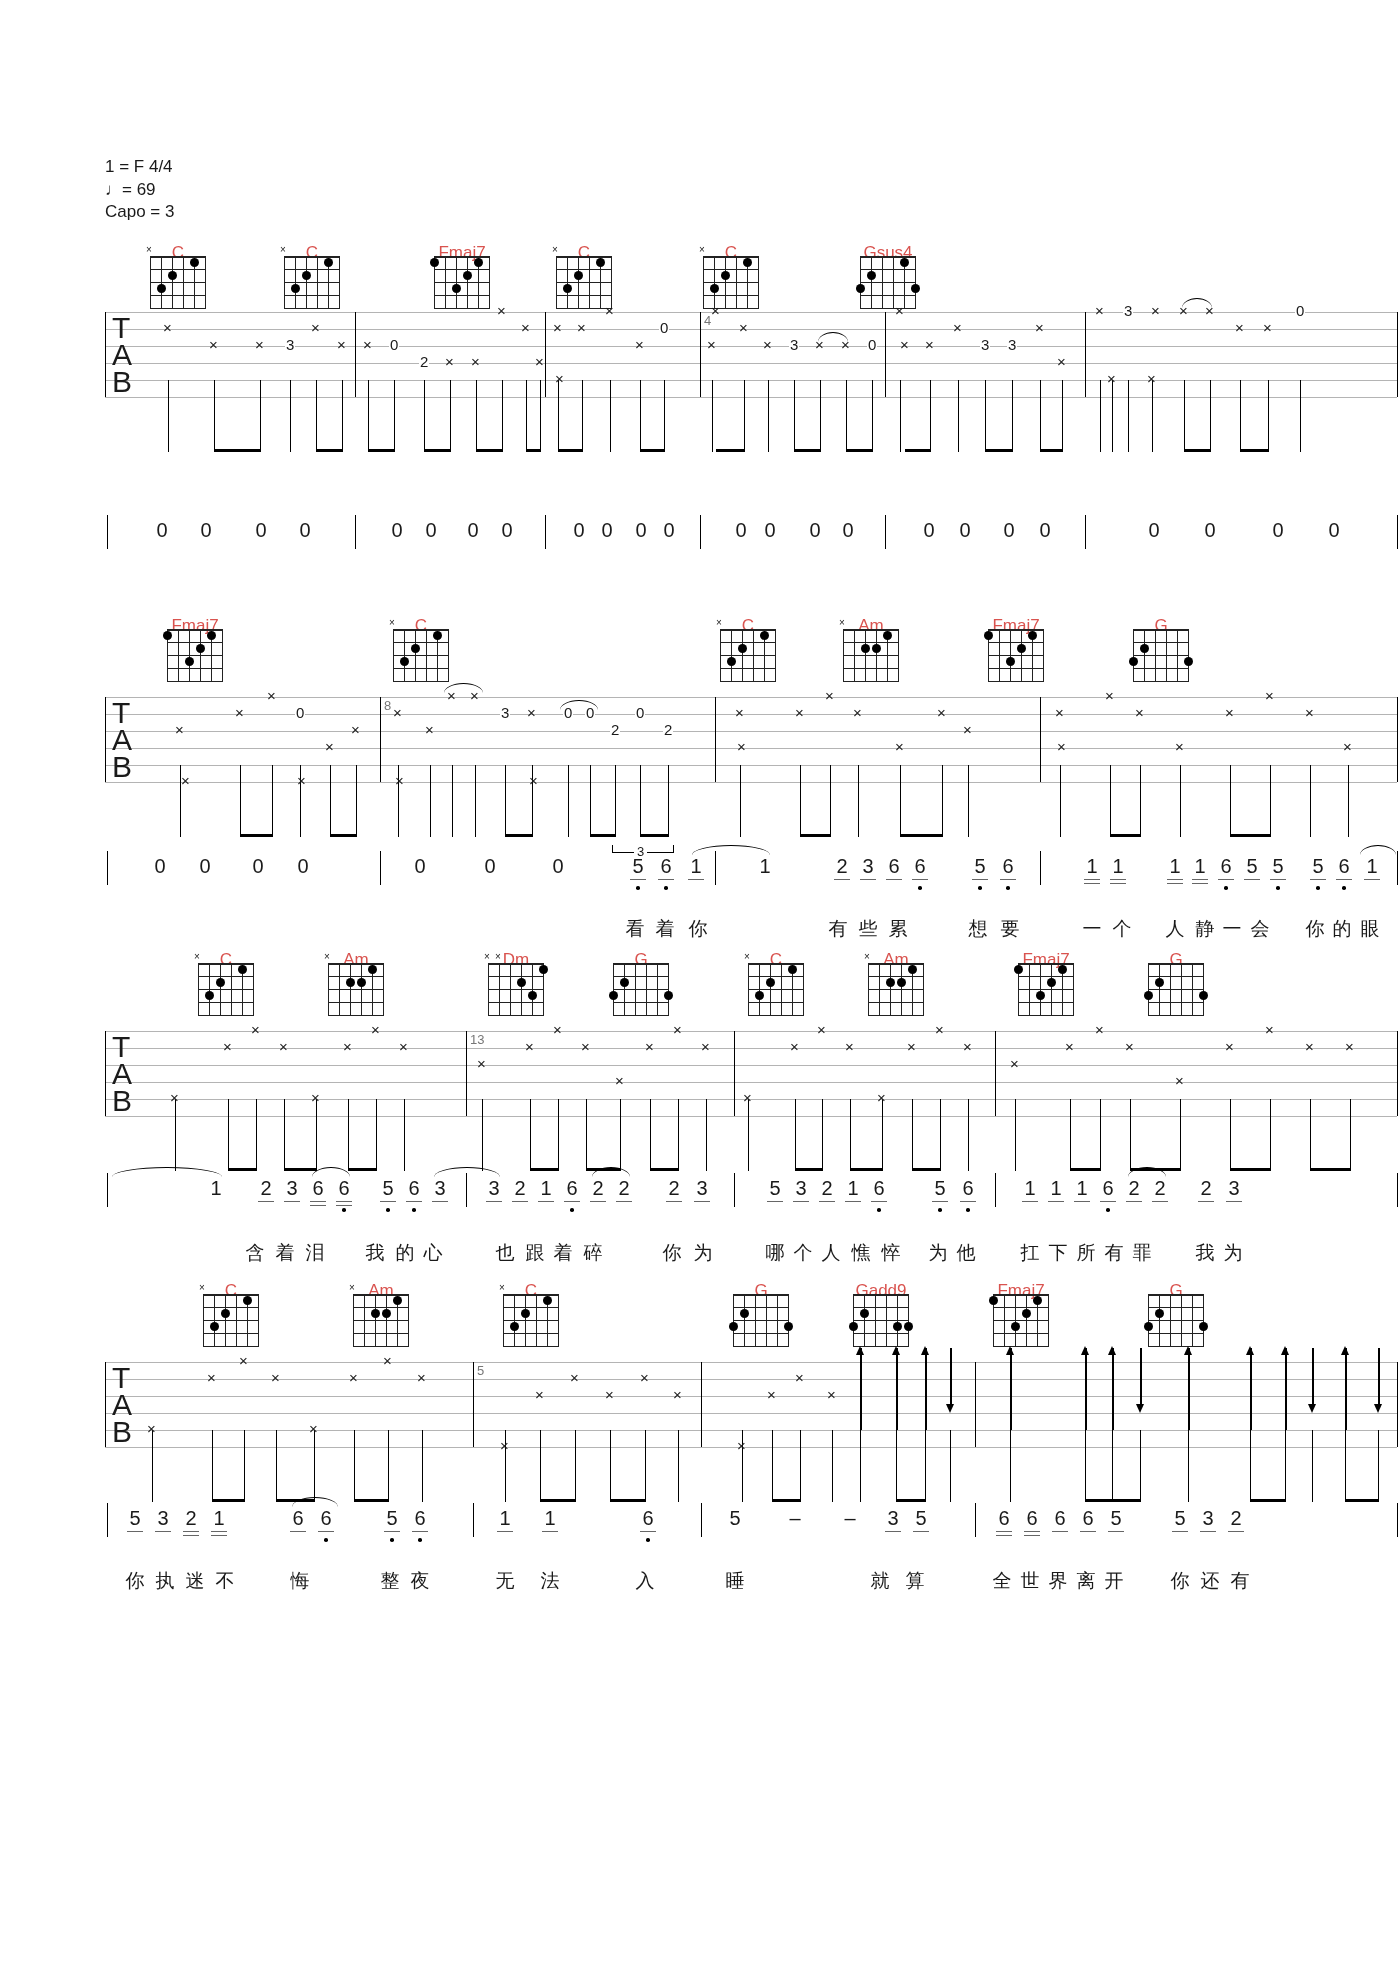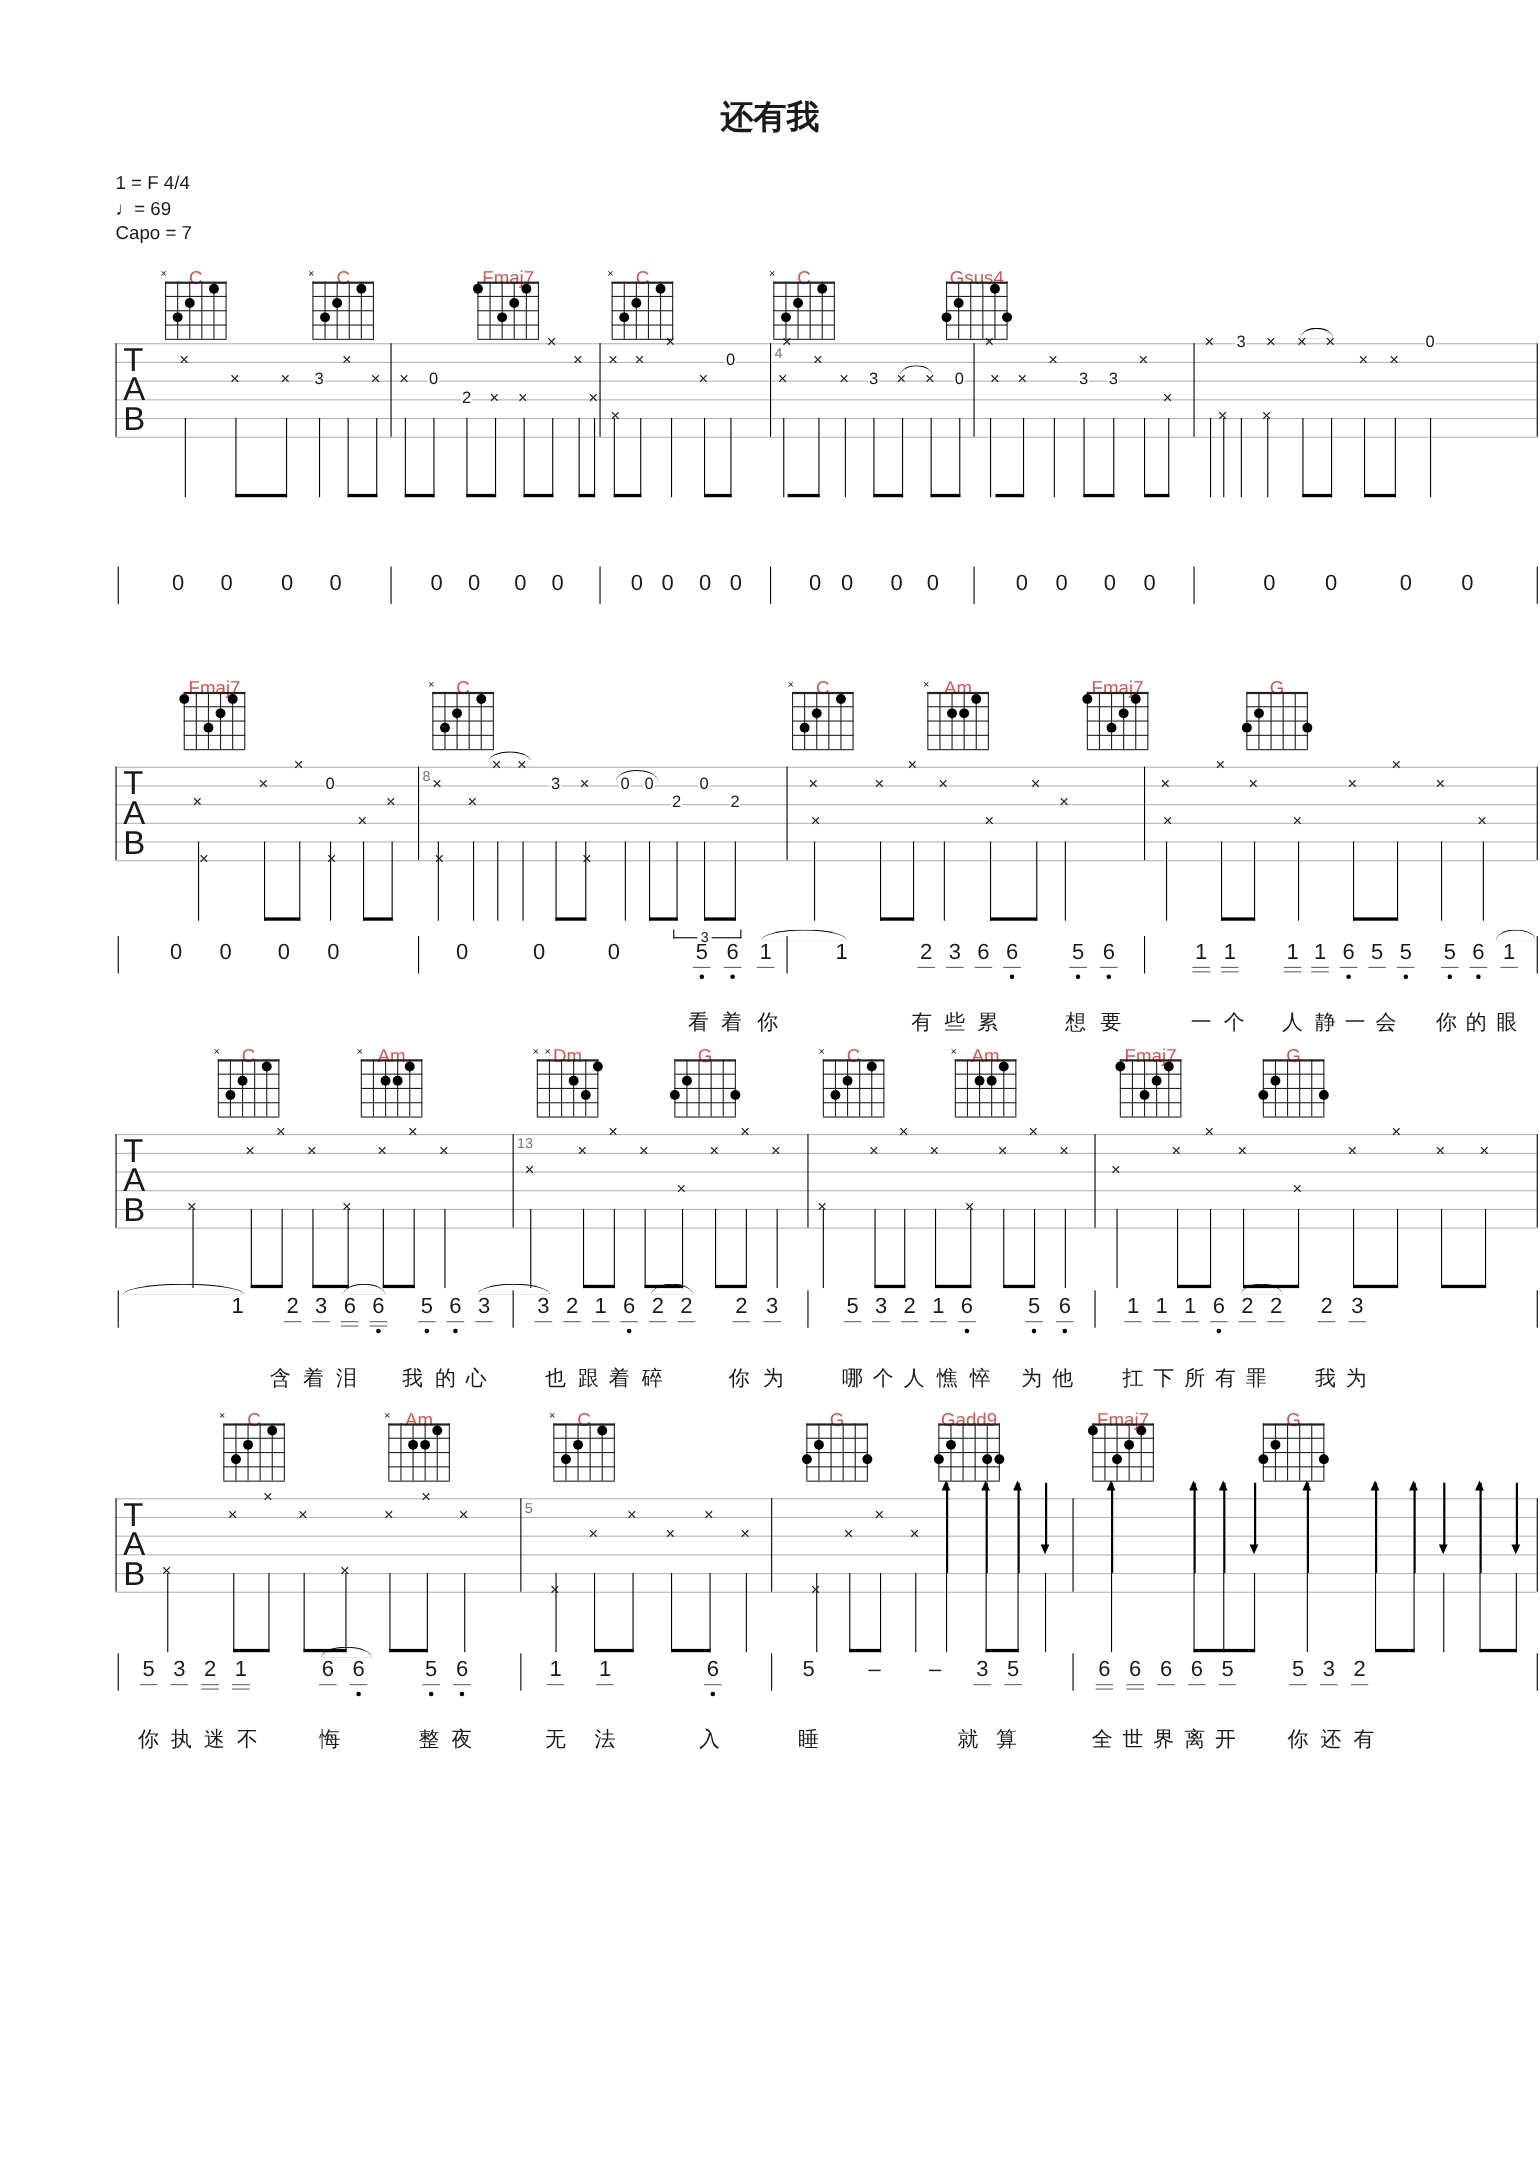--- a/index.html
+++ b/index.html
@@ -32,24 +32,23 @@
   .tupn{position:absolute;font-size:13px;background:#fff;padding:0 3px;margin-left:-8px;}
   .aline{position:absolute;width:1.6px;background:#000;}
   .ahead{position:absolute;width:0;height:0;margin-left:-3.6px;}
   .ahead.up{border-left:4.4px solid transparent;border-right:4.4px solid transparent;border-bottom:9px solid #000;}
   .ahead.dn{border-left:4.4px solid transparent;border-right:4.4px solid transparent;border-top:9px solid #000;}
 </style>
 </head>
 <body>
 
 <div id="sheet">
-  <div class="ttl" style="top:86px">还有我</div>
   <div class="meta" style="top:157px">1 = F 4/4</div>
   <div class="meta" style="top:180px">♩= 69</div>
-  <div class="meta" style="top:202px">Capo = 7</div>
+  <div class="meta" style="top:202px">Capo = 3</div>
   <div id="score">
       <div class="chlbl" style="left: 178px; top: 243px; color: rgb(217, 83, 79);">C</div>
       <div class="grid" style="left: 150px; top: 256px; width: 55px; height: 52px;">
         <div class="gl" style="left: 0px; top: 0px; width: 1px; height: 52px;"></div>
         <div class="gl" style="left: 11px; top: 0px; width: 1px; height: 52px;"></div>
         <div class="gl" style="left: 22px; top: 0px; width: 1px; height: 52px;"></div>
         <div class="gl" style="left: 33px; top: 0px; width: 1px; height: 52px;"></div>
         <div class="gl" style="left: 44px; top: 0px; width: 1px; height: 52px;"></div>
         <div class="gl" style="left: 55px; top: 0px; width: 1px; height: 52px;"></div>
         <div class="gl" style="left: 0px; top: 0px; width: 56px; height: 1.6px;"></div>

